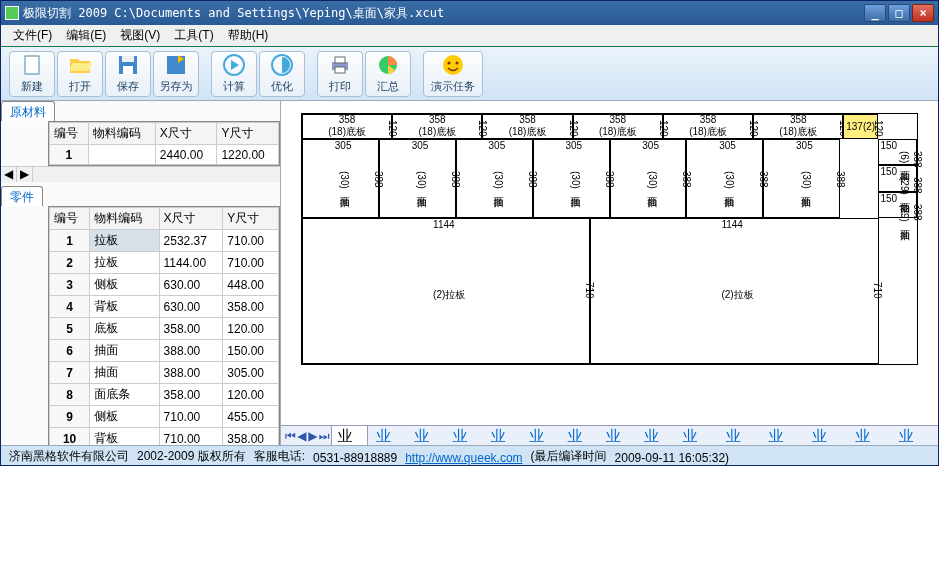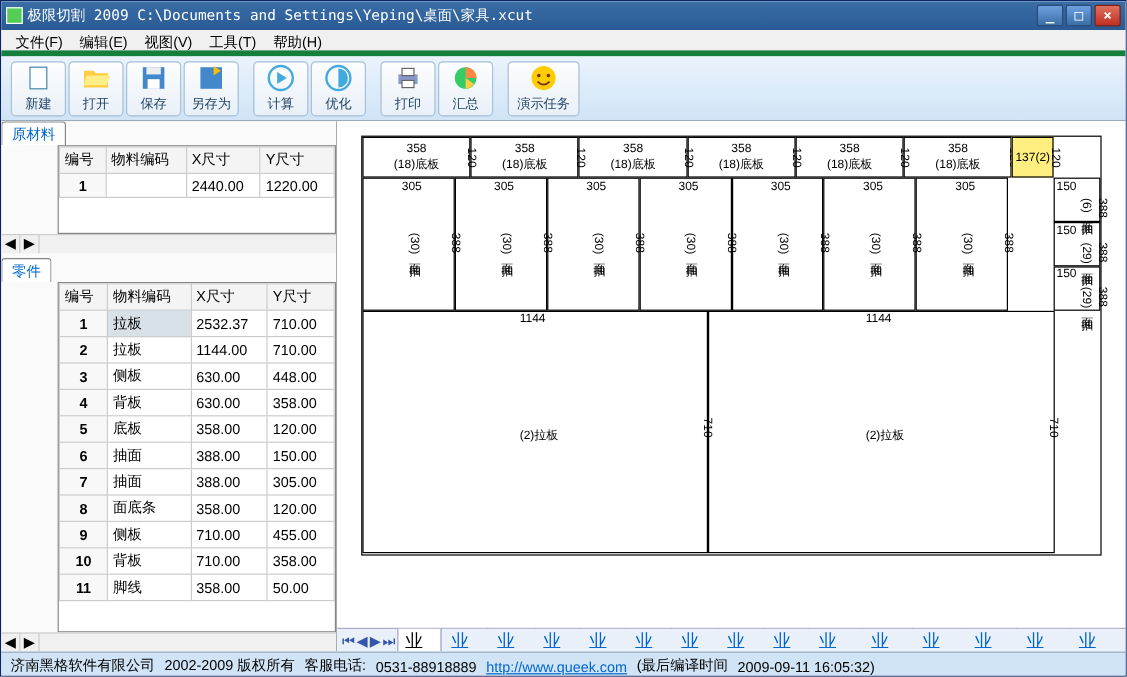--- a/index.html
+++ b/index.html
@@ -1,27 +1,27 @@
 <!DOCTYPE html>
 <html><head>
 <meta charset="utf-8">
 <style>
 * { box-sizing: border-box; margin: 0; padding: 0; }
 body { font-family: "Microsoft YaHei", SimSun, Arial, sans-serif; font-size: 12px; background: #fff; }
 
-.window { width: 939px; height: 564px; border: 1px solid #0a246a; background: #fff; box-shadow: 0 4px 20px rgba(0,0,0,0.5); overflow: hidden; display: flex; flex-direction: column; }
+.window { width: 939px; height: 466px; border: 1px solid #0a246a; background: #fff; box-shadow: 0 4px 20px rgba(0,0,0,0.5); overflow: hidden; display: flex; flex-direction: column; }
 
 .titlebar { height: 24px; background: linear-gradient(#3a6ea5, #2a5a95); display: flex; align-items: center; padding: 0 4px; color: #fff; font-size: 12px; font-family: "Fixedsys", monospace; }
 .titlebar .icon { width: 14px; height: 14px; margin-right: 4px; background: #5c5; border: 1px solid #fff; }
 .titlebar .title { flex: 1; white-space: nowrap; }
 .titlebar .winbtns { display: flex; gap: 2px; }
 .titlebar .winbtn { width: 22px; height: 18px; background: linear-gradient(#6ea0e0,#3a6ea5); border: 1px solid #2a4a7a; display: flex; align-items: center; justify-content: center; border-radius: 2px; color: #fff; font-weight: bold; font-size: 12px; cursor: pointer; }
 .titlebar .winbtn.close { background: linear-gradient(#e07060,#c03020); border-color: #802010; }
 
-.menubar { height: 22px; background: #f0f0f0; border-bottom: 5px solid #15803d; display: flex; align-items: flex-start; padding: 0 6px; gap: 2px; }
+.menubar { height: 22px; background: #f0f0f0; border-bottom: 1px solid #15803d; display: flex; align-items: flex-start; padding: 0 6px; gap: 2px; }
 .menuitem { padding: 2px 6px; cursor: pointer; }
 
 .toolbar { height: 54px; background: linear-gradient(#eaf3fb,#d0e4f6); border-bottom: 1px solid #9ab; display: flex; align-items: center; padding: 4px 8px; gap: 2px; }
 .toolbtn { width: 46px; height: 46px; background: linear-gradient(#fdfdfd,#e8f0f8); border: 1px solid #a8c0d8; border-radius: 4px; display: flex; flex-direction: column; align-items: center; justify-content: center; cursor: pointer; gap: 2px; }
 .toolbtn .ticon { width: 24px; height: 24px; }
 .toolbtn .tlabel { font-size: 11px; color: #246; }
 .toolsep { width: 8px; }
 
 .content { flex: 1; display: flex; overflow: hidden; }
 

